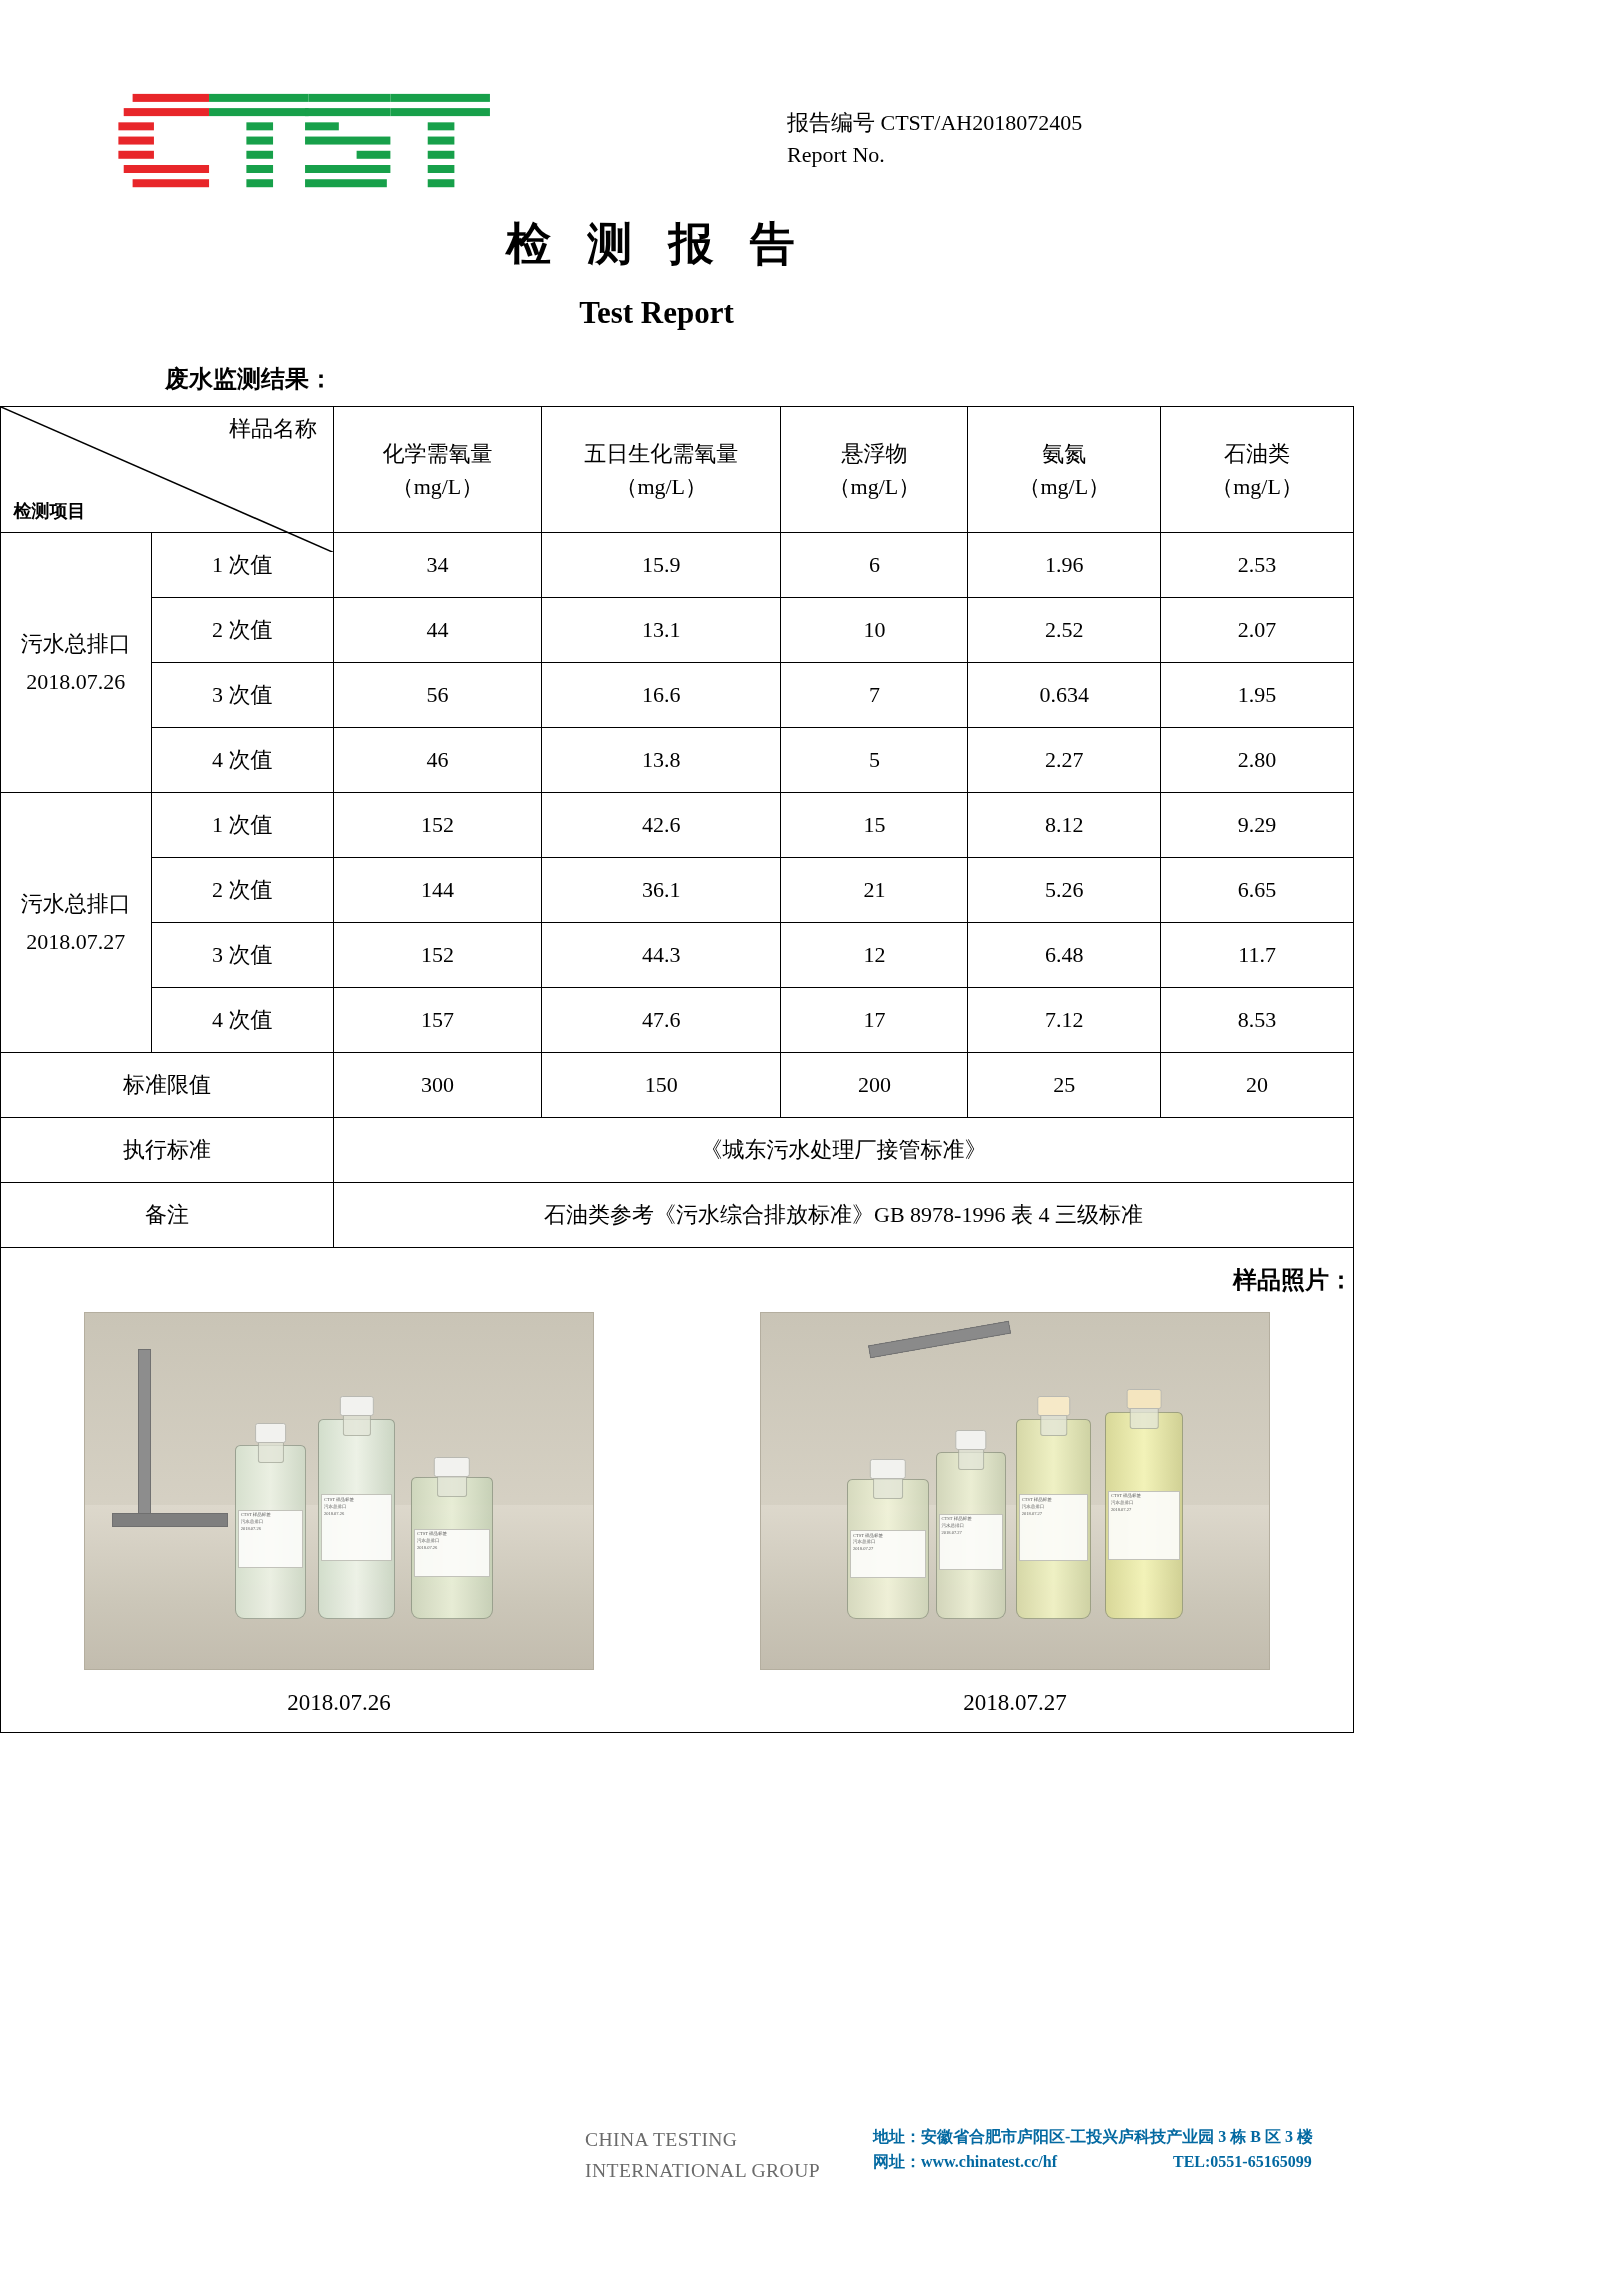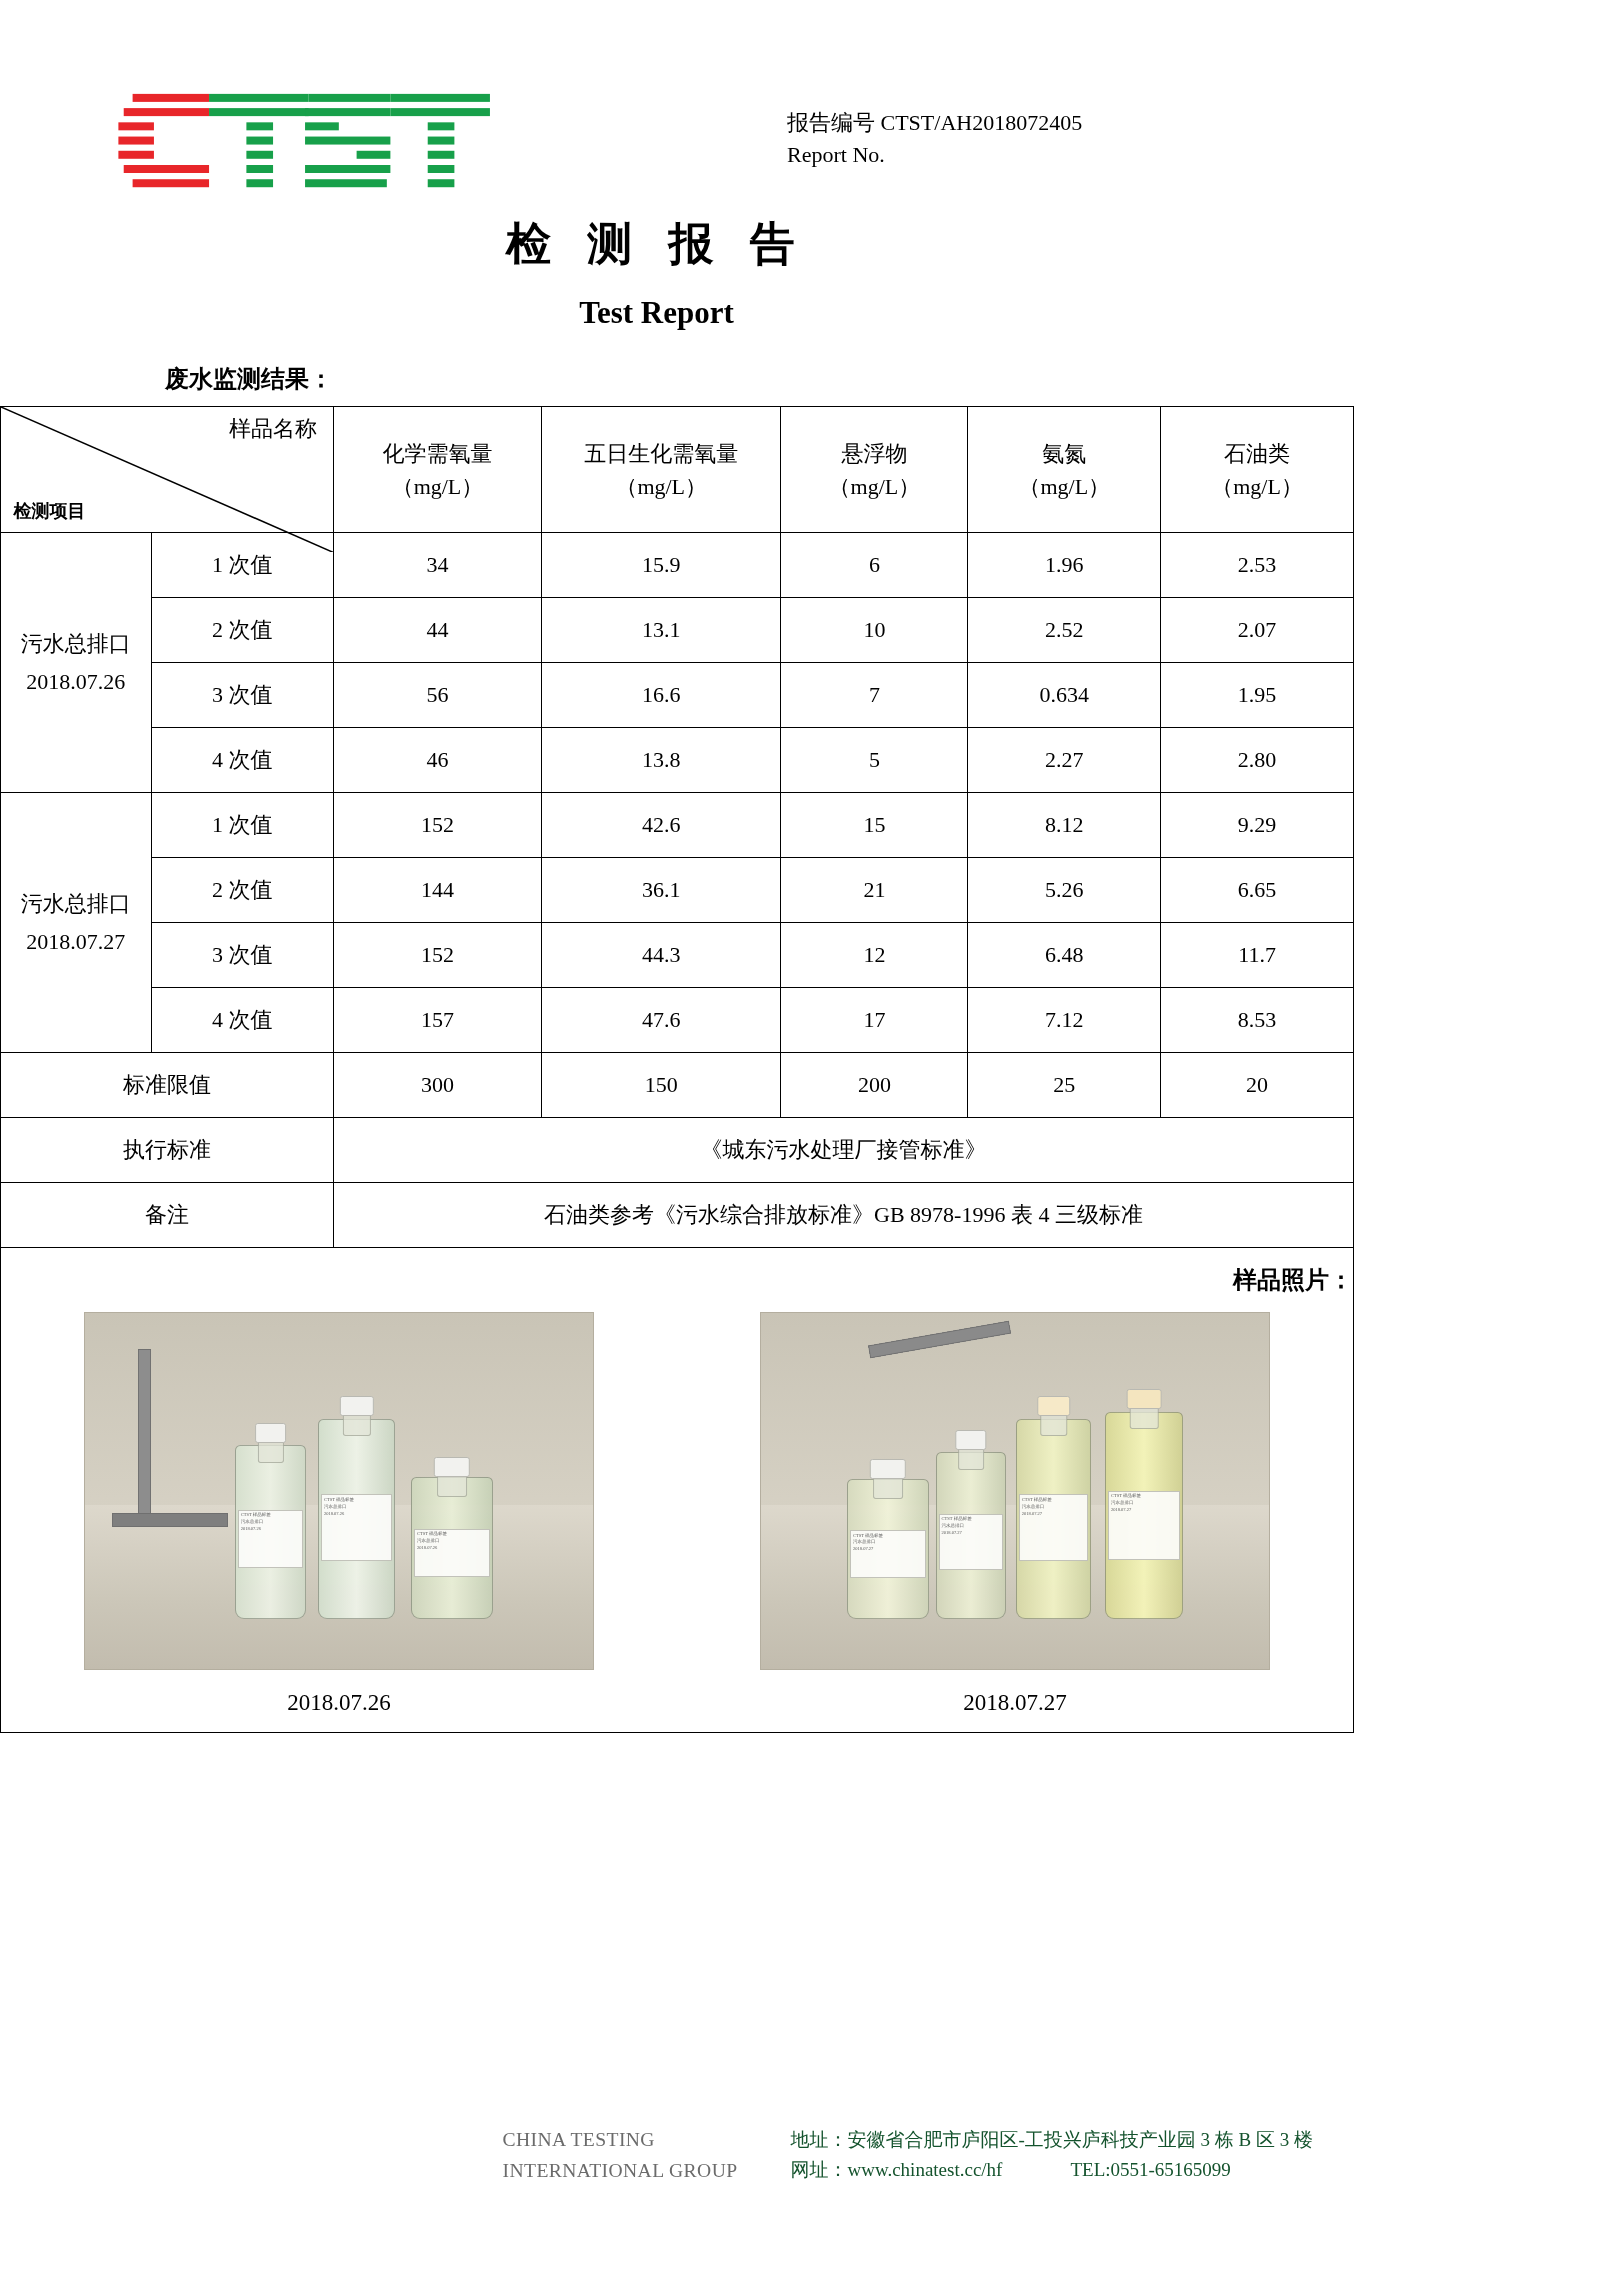--- a/index.html
+++ b/index.html
@@ -255,24 +255,25 @@
     font-size: 19.6px;
   }
   .footer .brand {
     text-align: left;
     line-height: 1.55;
     color: #6b6b6b;
     letter-spacing: 0.4px;
   }
   .footer .addr {
     line-height: 1.55;
-    color: #14532d;
-    font-size: 19px;
-  }
-  .footer .addr .line2 { display: flex; gap: 68px; }
+    color: #0369a1;
+    font-size: 16px;
+    font-weight: bold;
+  }
+  .footer .addr .line2 { display: flex; gap: 116px; }
 </style>
 </head>
 <body>
 
 <div class="page">
 
   <div class="header">
 
     <div class="logo">
       <svg viewBox="0 0 470 135" width="419" height="120" aria-hidden="true">

